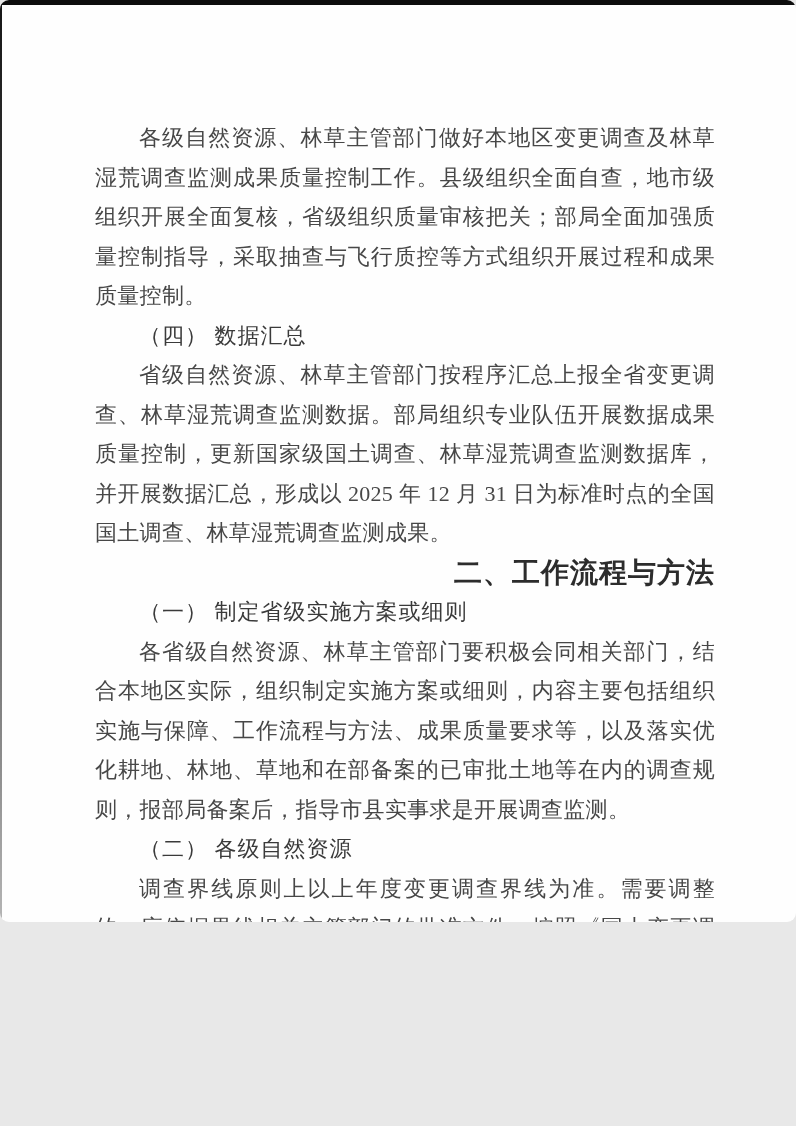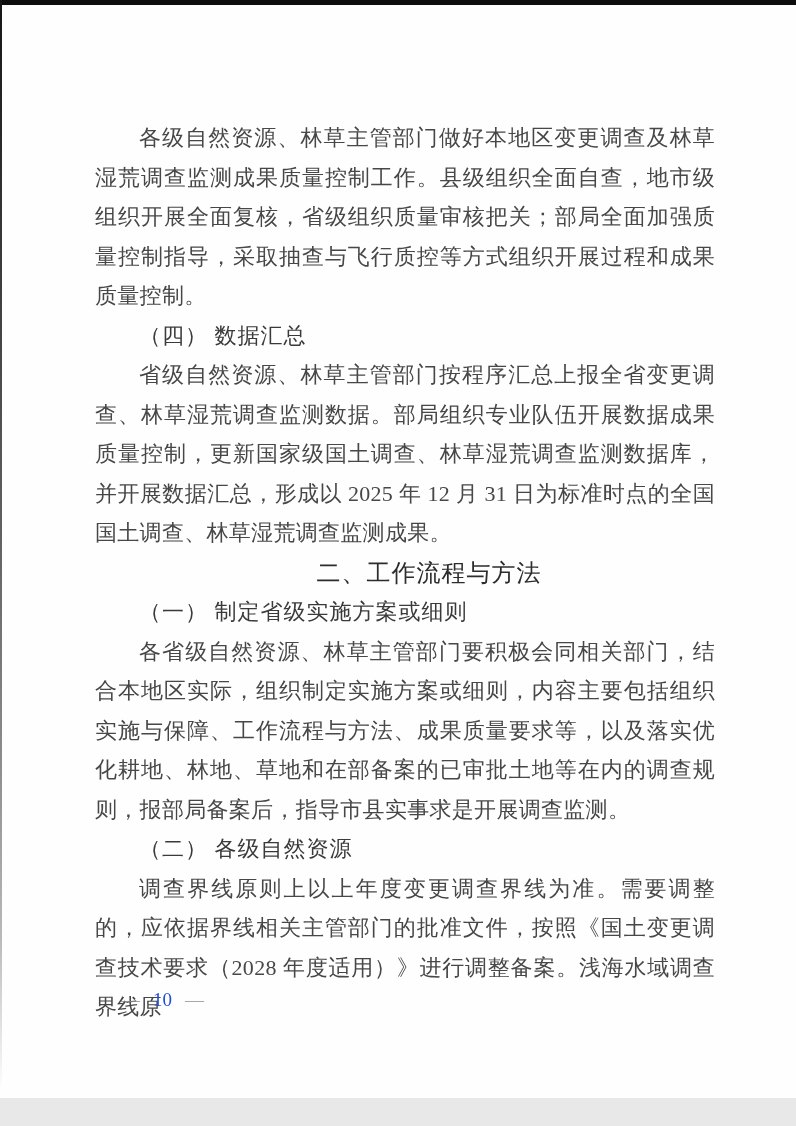--- a/index.html
+++ b/index.html
@@ -3,24 +3,25 @@
 <meta charset="utf-8">
 <style>
   html, body {
     margin: 0;
     padding: 0;
     background: #e8e8e8;
   }
   .page {
     position: relative;
     width: 796px;
-    height: 1098px;
+    height: 922px;
     background: #fefefe;
     overflow: hidden;
     font-family: "Liberation Serif", serif;
+    border-radius: 9px;
   }
   
   .scan-topbar {
     position: absolute;
     top: 0; left: 0;
     width: 796px; height: 5px;
     background: #0d0d0d;
   }
   .scan-leftline {
     position: absolute;
@@ -51,25 +52,25 @@
   }
   .subhead {
     font-family: "Liberation Serif", serif;
     font-size: 22px;
     color: #3a3a3a;
     letter-spacing: 1px;
     text-align: left;
   }
   .head {
     font-family: "Liberation Sans", sans-serif;
-    font-size: 24px;
-    font-weight: 400;
+    font-size: 28px;
+    font-weight: 700;
     color: #2c2c2c;
     letter-spacing: 1px;
-    text-align: center;
+    text-align: right;
   }
   .page-footer {
     position: absolute;
     left: 121px;
     top: 989px;
     display: flex;
     align-items: center;
     gap: 13px;
     font-family: "Liberation Serif", serif;
     font-size: 19px;

